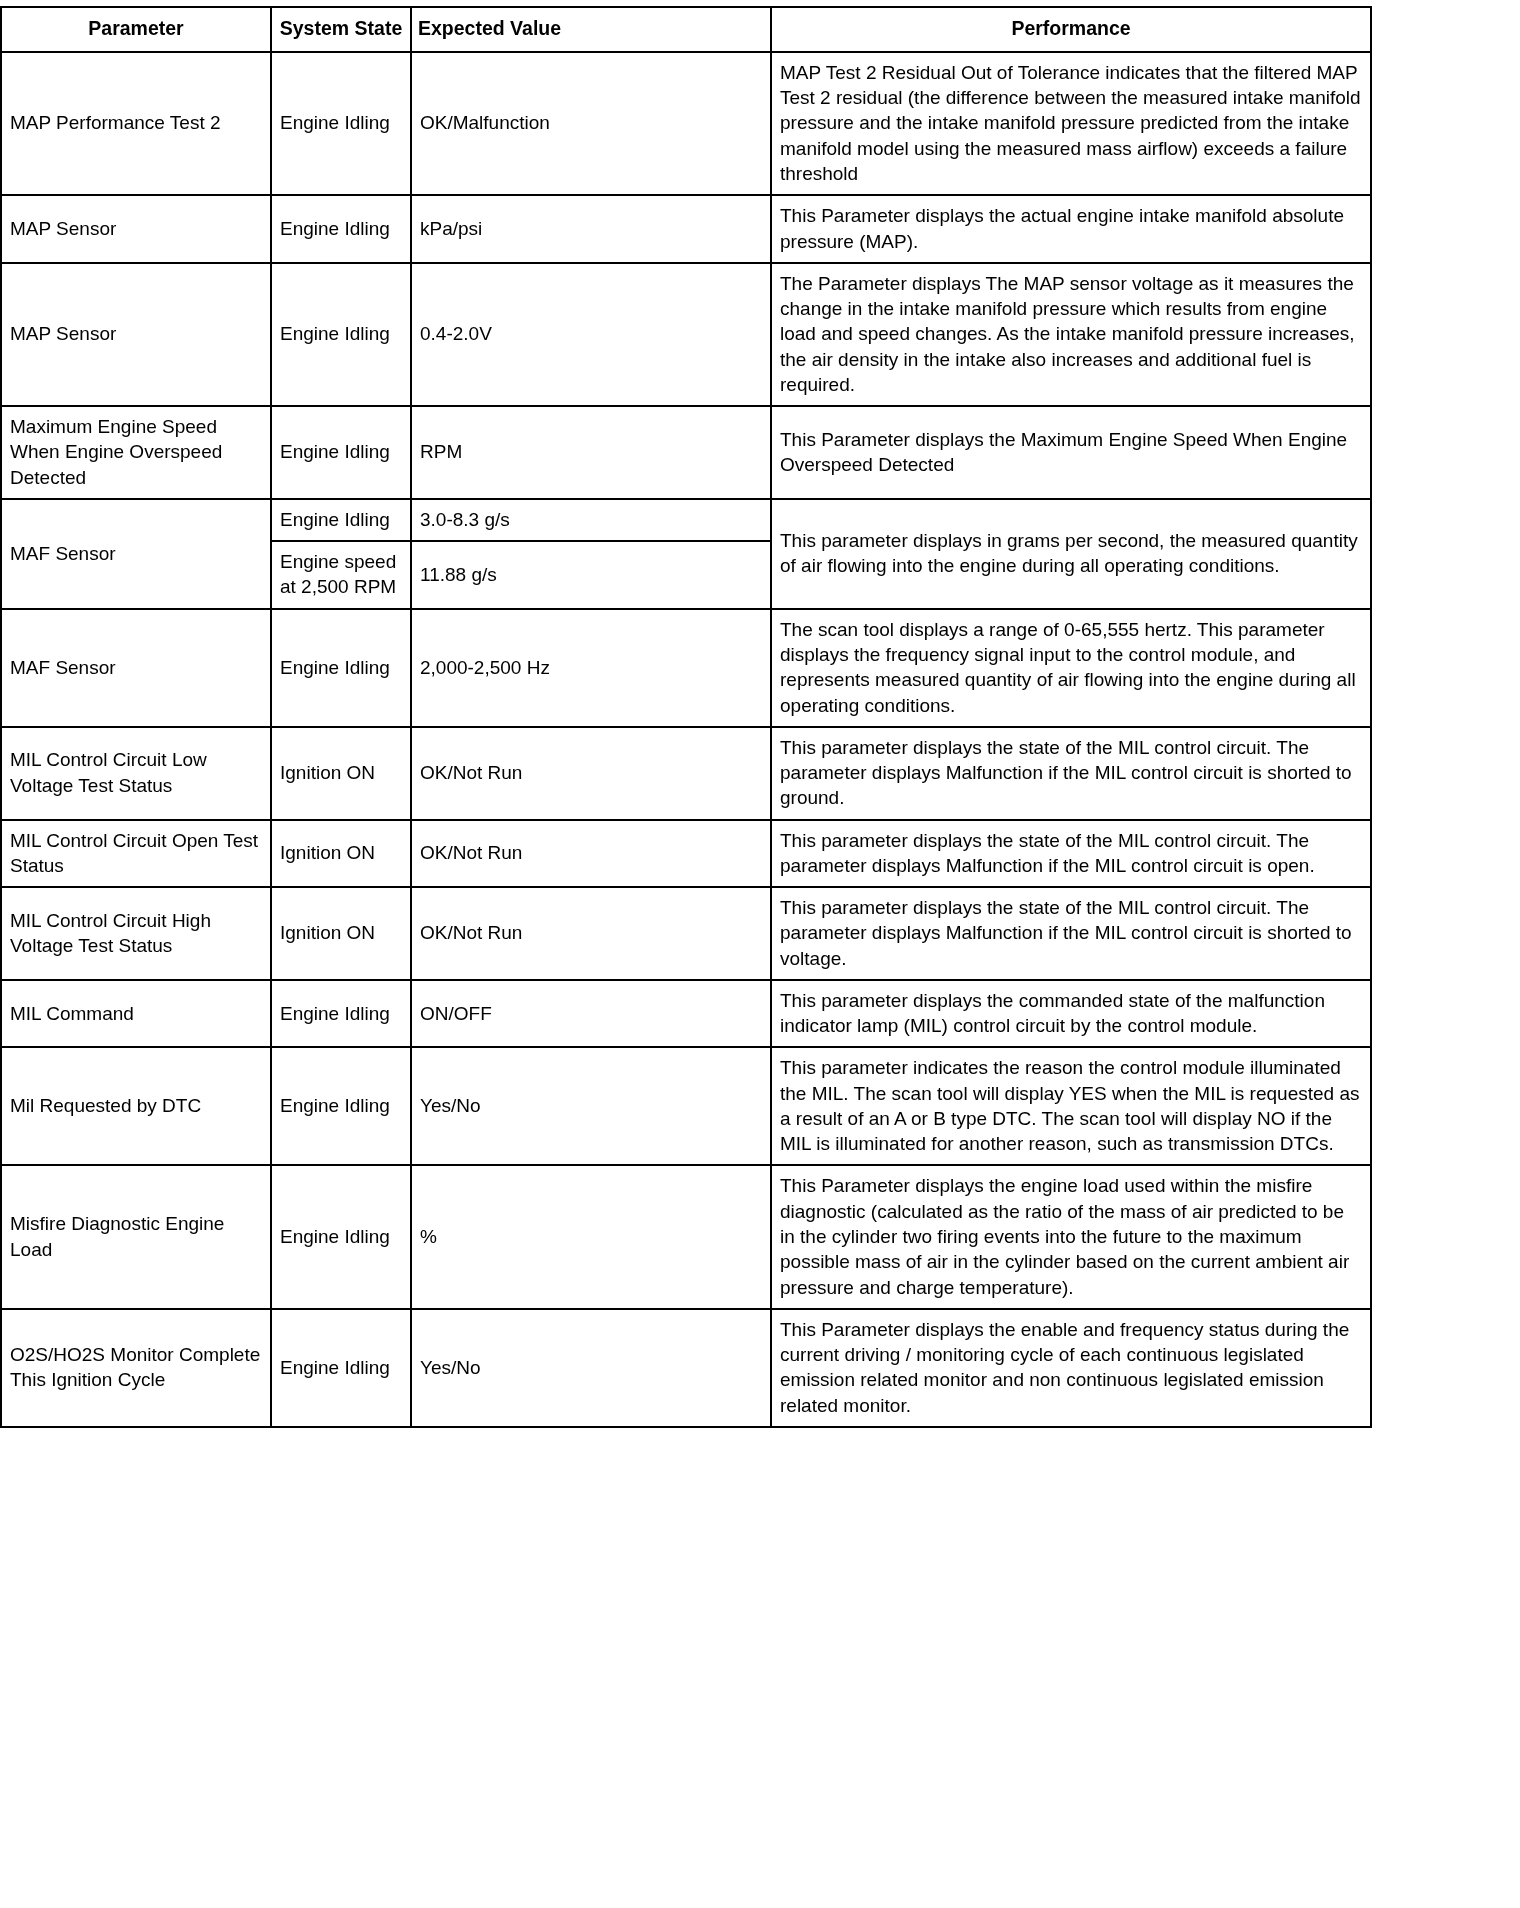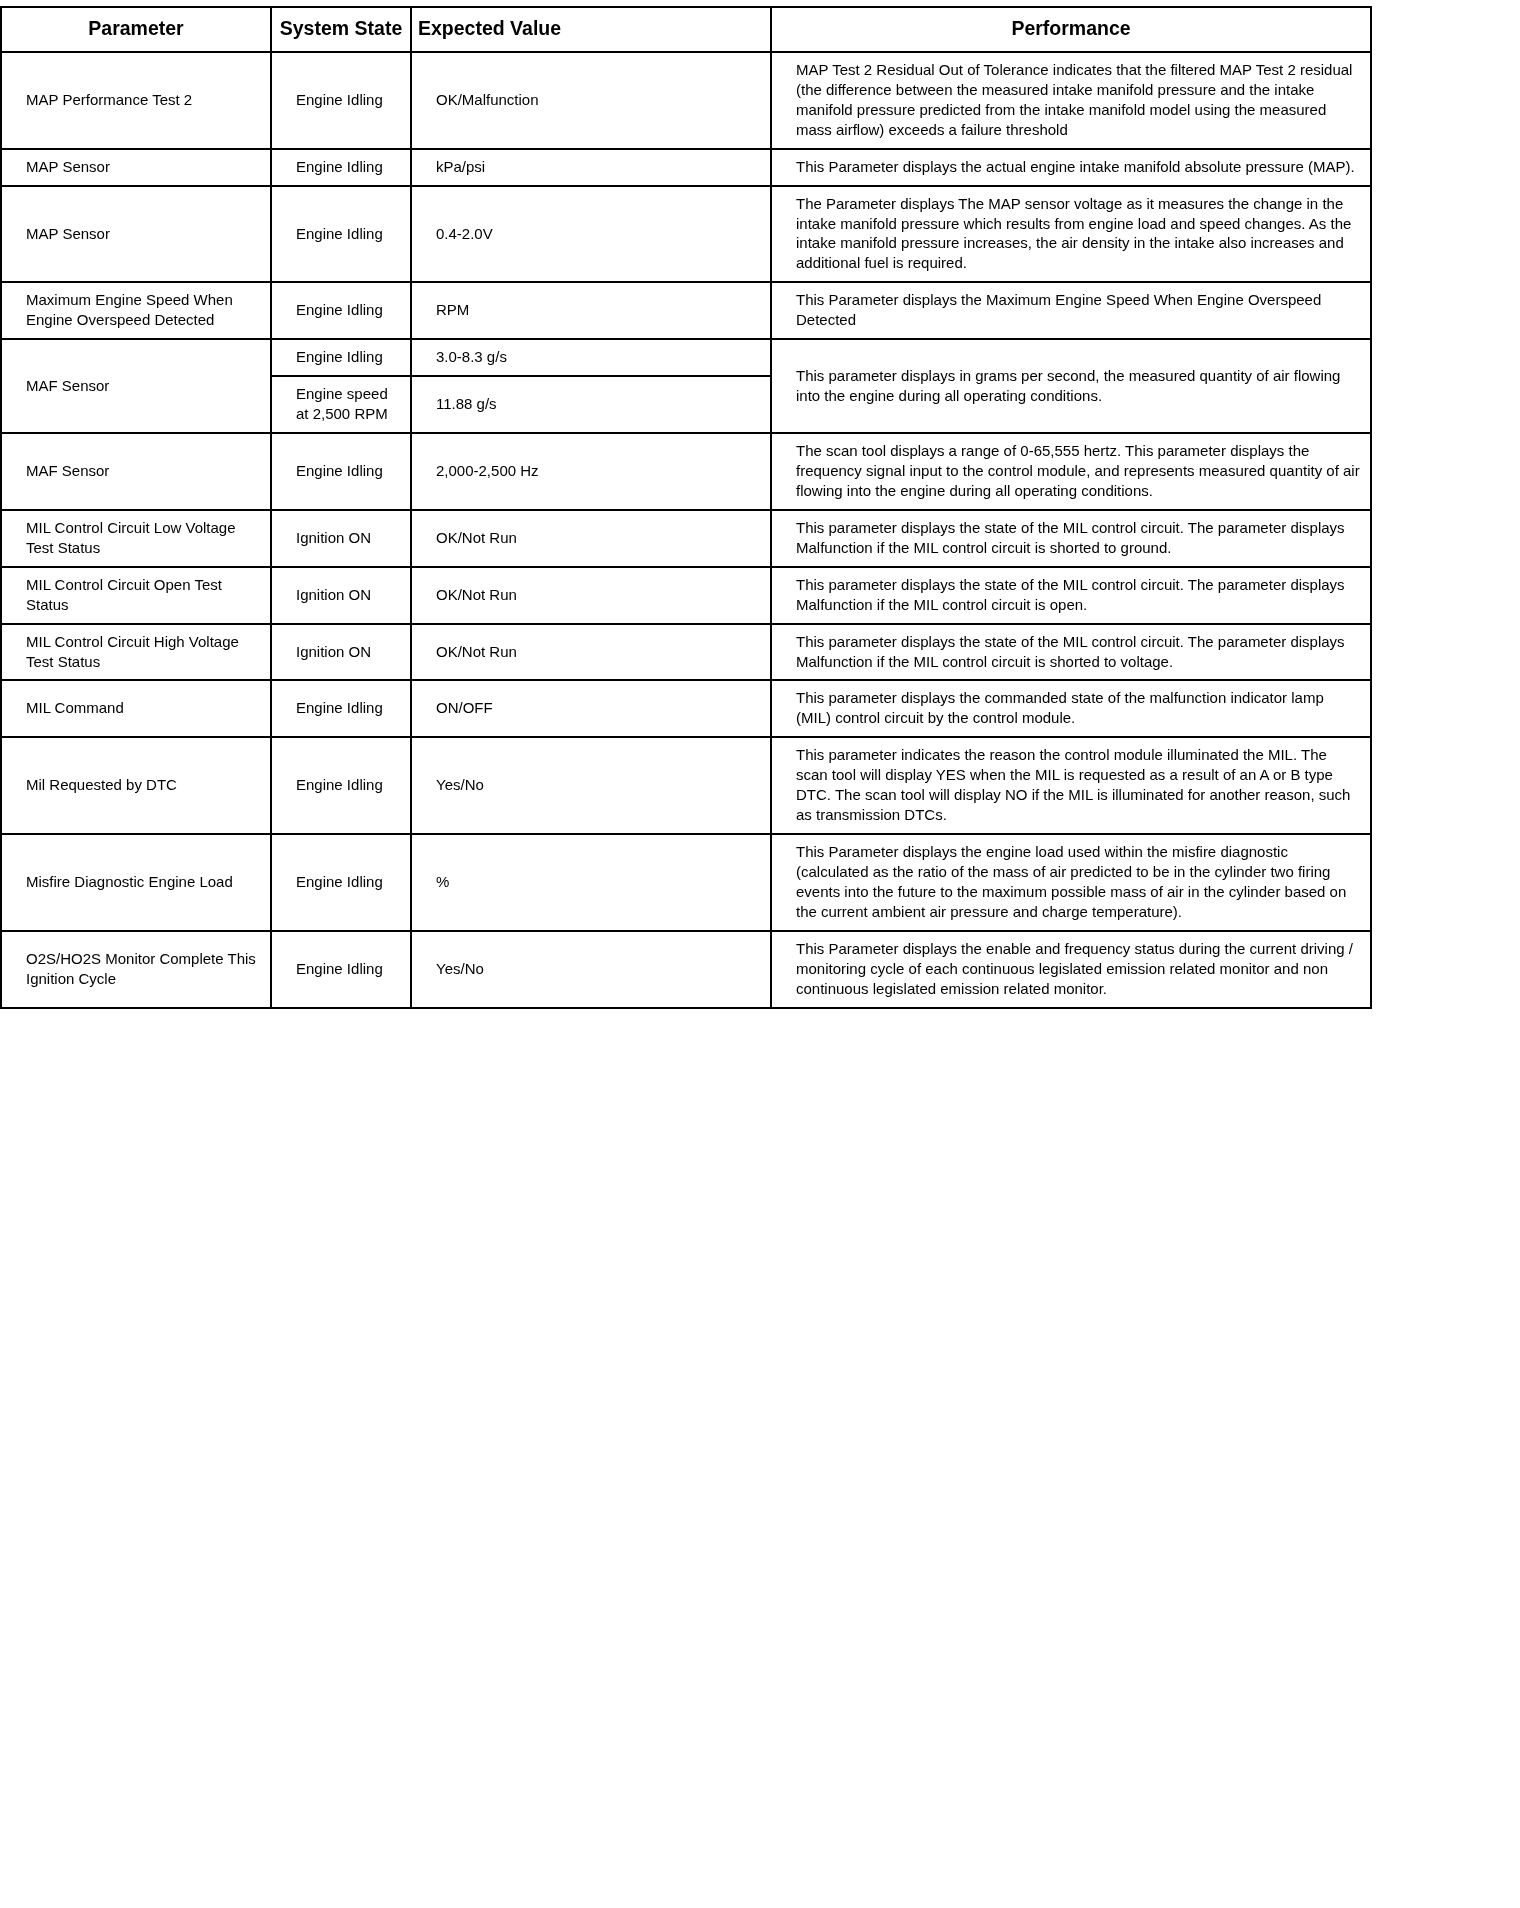--- a/index.html
+++ b/index.html
@@ -25,22 +25,22 @@
   }
   table.param-table col.c-param { width: 270px; }
   table.param-table col.c-state { width: 140px; }
   table.param-table col.c-value { width: 360px; }
   table.param-table col.c-desc  { width: 600px; }
 
   table.param-table th,
   table.param-table td {
     border: 2px solid #000000;
     vertical-align: middle;
-    padding: 7px 8px 8px 24px;
-    font-size: 15px;
+    padding: 7px 8px 8px 8px;
+    font-size: 19px;
     line-height: 1.33;
   }
   table.param-table thead th {
     font-weight: bold;
     text-align: center;
     padding: 8px 6px 9px 6px;
     font-size: 19.5px;
   }
   table.param-table thead th.left-head {
     text-align: left;

